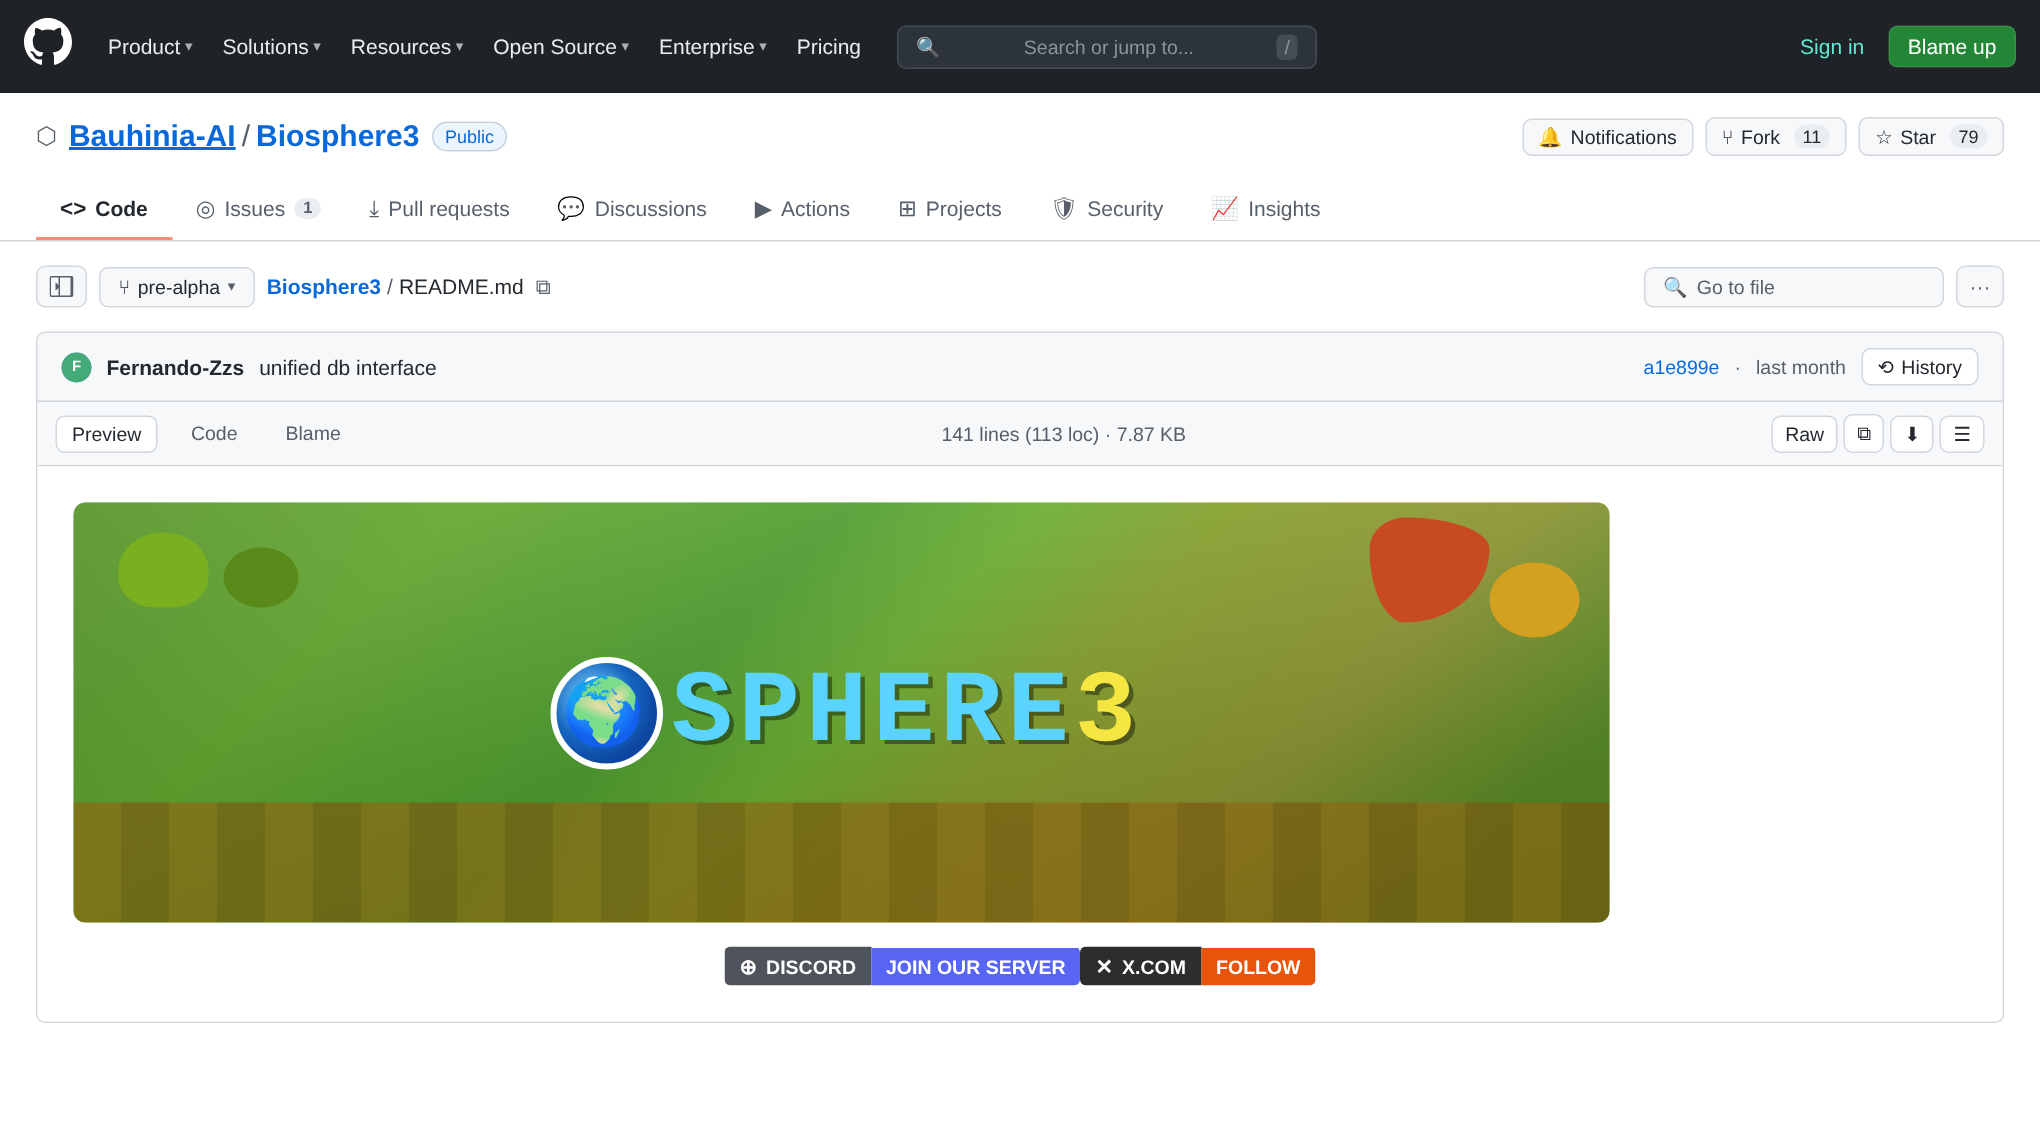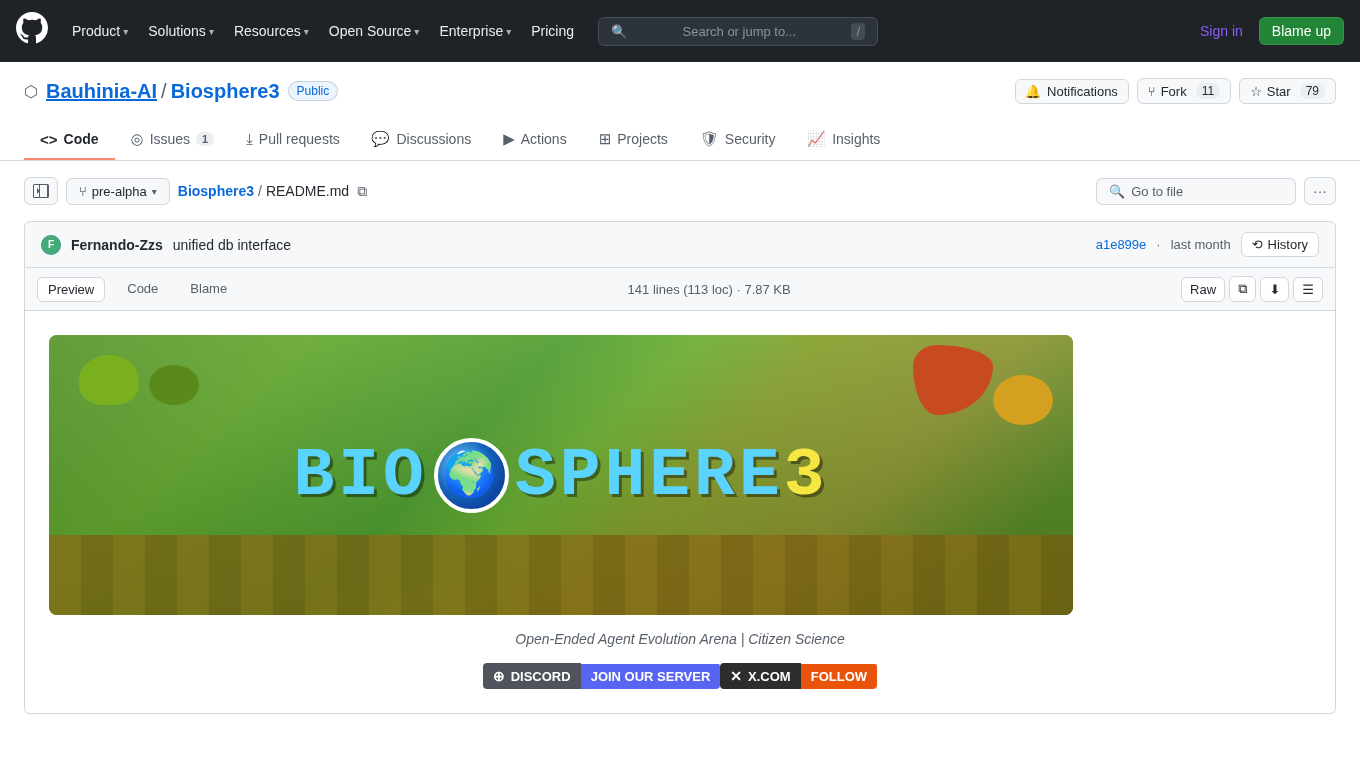--- a/index.html
+++ b/index.html
@@ -9,21 +9,21 @@
     .gh-header { background: #1f2328; display: flex; align-items: center; padding: 0 16px; height: 62px; gap: 16px; justify-content: center; }
     .gh-logo { color: white; font-size: 24px; cursor: pointer; flex-shrink: 0; }
     .gh-nav { display: flex; align-items: center; gap: 4px; }
     .gh-nav-item { color: #e6edf3; font-size: 14px; font-weight: 500; padding: 6px 8px; border-radius: 6px; cursor: pointer; display: flex; align-items: center; gap: 3px; white-space: nowrap; }
     .gh-nav-item .chevron { font-size: 10px; opacity: 0.7; }
     .gh-search { flex: 1; max-width: 280px; }
     .gh-search-box { background: #2d333b; border: 1px solid #444c56; border-radius: 6px; color: #8b949e; padding: 5px 12px; font-size: 13px; width: 100%; display: flex; align-items: center; justify-content: space-between; cursor: text; gap: 8px; }
     .gh-search-box span { color: #8b949e; font-size: 13px; }
     .gh-search-shortcut { background: #444c56; border-radius: 4px; padding: 1px 5px; font-size: 11px; color: #8b949e; }
     .gh-header-actions { display: flex; align-items: center; gap: 8px; margin-left: auto; }
-    .gh-btn-link { color: #8b5cf6; font-size: 14px; font-weight: 500; cursor: pointer; white-space: nowrap; padding: 5px 8px; }
+    .gh-btn-link { color: #5eead4; font-size: 14px; font-weight: 500; cursor: pointer; white-space: nowrap; padding: 5px 8px; }
     .gh-btn-signup { background: #238636; color: white; border: 1px solid rgba(240,246,252,0.1); padding: 5px 12px; border-radius: 6px; font-size: 14px; font-weight: 500; cursor: pointer; white-space: nowrap; }
 
     
     .repo-header { border-bottom: 1px solid #d0d7de; padding: 16px 24px 0; }
     .repo-title-row { display: flex; align-items: center; gap: 8px; margin-bottom: 16px; flex-wrap: wrap; }
     .repo-icon { color: #57606a; font-size: 16px; }
     .repo-breadcrumb { display: flex; align-items: center; gap: 4px; font-size: 20px; font-weight: 600; }
     .repo-owner { color: #0969da; cursor: pointer; font-size: 20px; font-weight: 600; text-decoration: underline; }
     .repo-sep { color: #57606a; font-weight: 300; font-size: 20px; }
     .repo-name { color: #0969da; cursor: pointer; font-size: 20px; font-weight: 600; }
@@ -275,28 +275,26 @@
 
         <div class="readme-banner">
           <div style="position:absolute;top:0;left:0;right:0;bottom:0;background:linear-gradient(to bottom, #6aaa3a 0%, #5a9a2e 30%, #4a8a1e 60%, #3a7a0e 100%); opacity:0.6;"></div>
 
           <div style="position:absolute;bottom:0;left:0;right:0;height:80px;background:repeating-linear-gradient(90deg,#8b6914 0,#8b6914 32px,#7a5a10 32px,#7a5a10 64px); opacity:0.7;"></div>
           <div style="position:absolute;top:20px;left:30px;width:60px;height:50px;background:#7ab020;border-radius:50% 50% 40% 40%;"></div>
           <div style="position:absolute;top:30px;left:100px;width:50px;height:40px;background:#5a8a1a;border-radius:50%;"></div>
           <div style="position:absolute;top:10px;right:80px;width:80px;height:70px;background:#c84a20;border-radius:30% 70% 70% 30%/30% 30% 70% 70%;"></div>
           <div style="position:absolute;top:40px;right:20px;width:60px;height:50px;background:#d4a020;border-radius:50%;"></div>
           <div class="banner-title" style="position:relative;z-index:1;">
-            <span class="banner-bio" style="color:#5ad4ff;font-family:'Courier New',monospace;font-size:68px;font-weight:900;text-shadow:3px 3px 0 rgba(0,0,0,0.4);">BIO</span>
             <span style="width:75px;height:75px;background:radial-gradient(circle at 35% 35%,#80d8ff,#1565c0 45%,#0d47a1 70%);border-radius:50%;border:4px solid #fff;display:inline-flex;align-items:center;justify-content:center;font-size:44px;margin:0 6px;flex-shrink:0;overflow:hidden;">🌍</span>
             <span class="banner-sphere" style="color:#5ad4ff;font-family:'Courier New',monospace;font-size:68px;font-weight:900;text-shadow:3px 3px 0 rgba(0,0,0,0.4);">SPHERE</span>
             <span class="banner-3" style="color:#f5e642;font-family:'Courier New',monospace;font-size:68px;font-weight:900;text-shadow:3px 3px 0 rgba(0,0,0,0.4);">3</span>
           </div>
         </div>
       </div>
-      <p class="subtitle">Open-Ended Agent Evolution Arena | Citizen Science</p>
       <div class="badge-row">
         <div class="badge-discord">
           <div class="badge-discord-label">
             <span style="font-size:14px;">⊕</span>
             <span>DISCORD</span>
           </div>
           <div class="badge-discord-action">JOIN OUR SERVER</div>
         </div>
         <div class="badge-x">
           <div class="badge-x-label">

